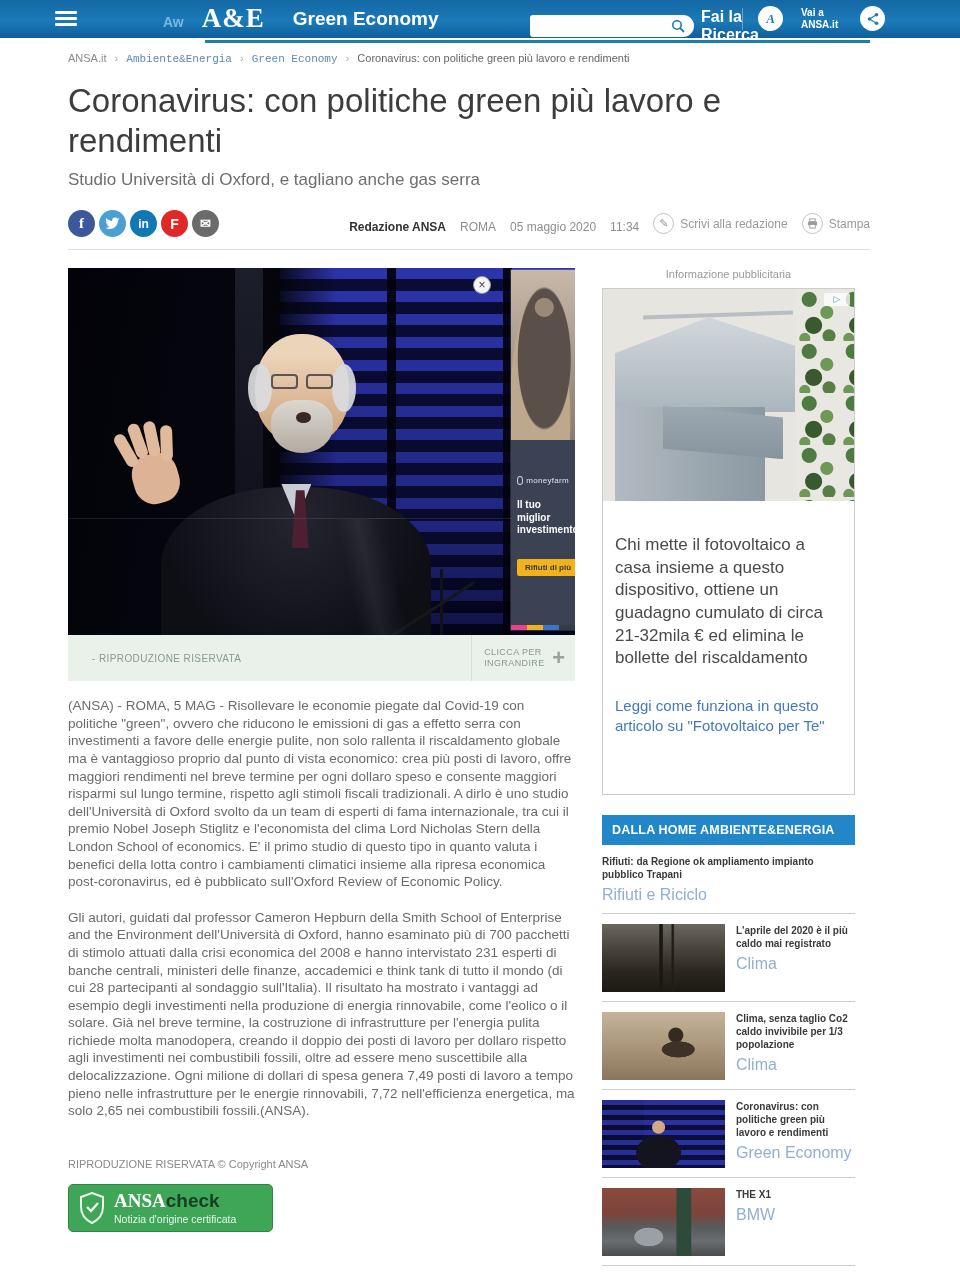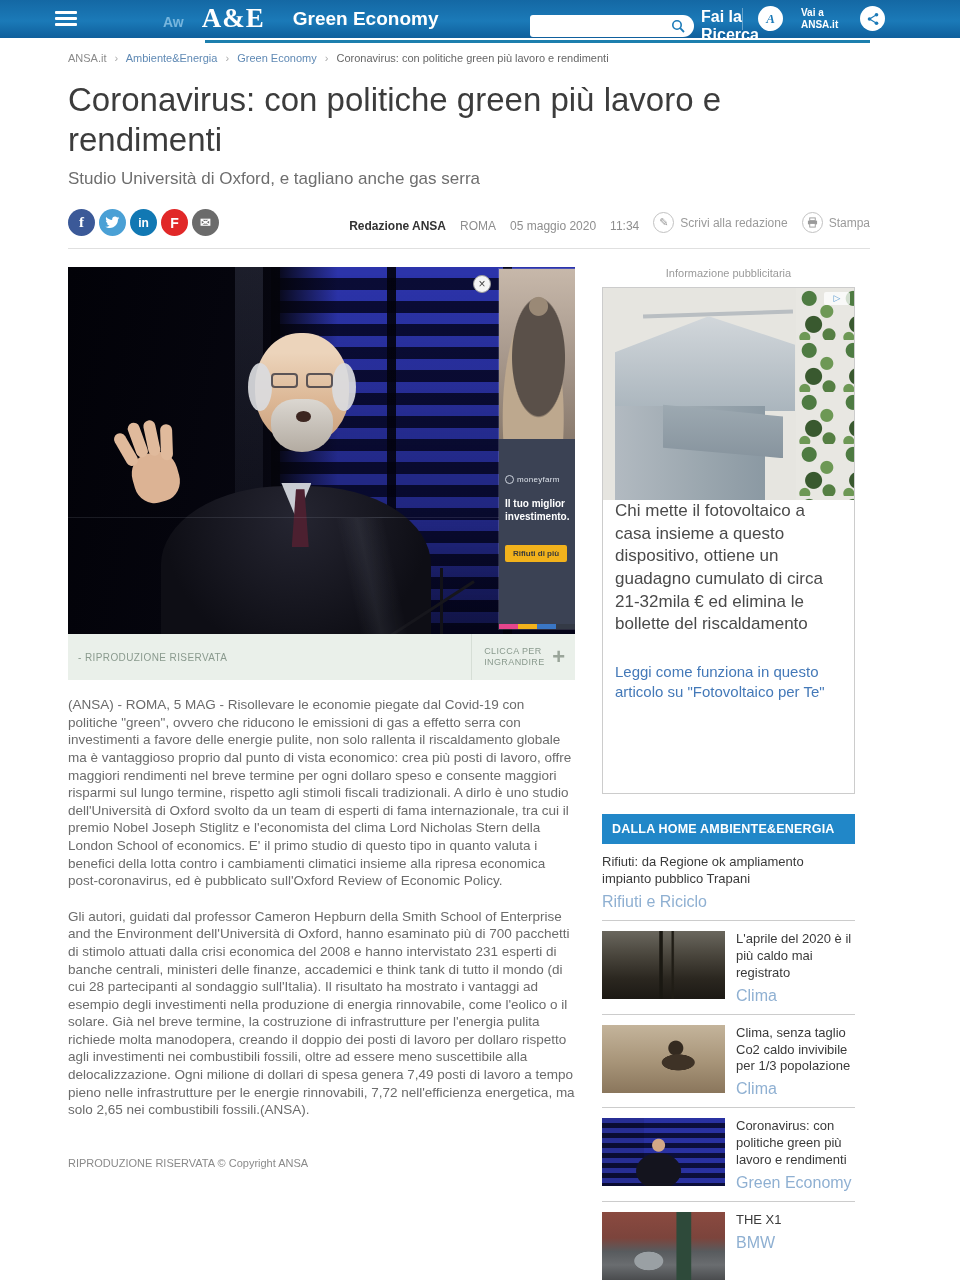--- a/index.html
+++ b/index.html
@@ -27,21 +27,21 @@
   .hdr-divider{ position:absolute; left:742px; top:8px; width:1px; height:22px; background:rgba(255,255,255,.35);}
   .ansa-go{ position:absolute; left:758px; top:6px; display:flex; align-items:center; cursor:pointer;}
   .ansa-circle{ width:25px; height:25px; border-radius:50%; background:#fff; color:#1b7ab8; font-weight:bold; font-style:italic; font-size:13px; display:flex; align-items:center; justify-content:center; font-family:"Liberation Serif",serif;}
   .ansa-go-label{ color:#fff; font-size:10px; font-weight:bold; line-height:1.15; margin-left:18px; width:44px;}
   .share-circle{ position:absolute; left:860px; top:6px; width:25px; height:25px; border-radius:50%; background:#fff; display:flex; align-items:center; justify-content:center; cursor:pointer;}
   .sub-rule{ position:absolute; left:205px; top:40px; width:665px; height:3px; background:#1d7fae; }
   
   .breadcrumb{ margin:14px 0 0 68px; font-size:11px; color:#8a8a8a;}
   .breadcrumb a{ text-decoration:none; cursor:pointer;}
   .bc-first{ color:#8a8a8a;}
-  .bc-link{ color:#5f89b4;}
+  .bc-link{ color:#5f89b4;font-family:Liberation Mono, monospace;}
   .bc-sep{ color:#aaa; margin:0 5px;}
   .bc-current{ color:#666;}
   h1.title{ margin:16px 68px 0 68px; font-size:33px; font-weight:400; color:#3c3c3c; line-height:1.2; max-width:740px;}
   .subtitle{ margin:10px 68px 0 68px; font-size:17px; color:#6e6e6e; font-weight:400;}
   
   .share-row{ margin:20px 68px 0 68px; width:802px; display:flex; align-items:center; justify-content:space-between;}
   .social{ display:flex; gap:4px;}
   .soc{ width:27px; height:27px; border-radius:50%; display:flex; align-items:center; justify-content:center; color:#fff; font-weight:bold; cursor:pointer; font-size:15px;}
   .soc-fb{ background:#3b5998; font-family:"Liberation Serif",serif;}
   .soc-tw{ background:#4aa0d5;}
@@ -82,40 +82,40 @@
   .fing{ position:absolute; width:12px; height:36px; background:#e0ba9c; border-radius:8px;}
   .f1{ left:2px; top:-2px; transform:rotate(-14deg);}
   .f2{ left:16px; top:-8px; transform:rotate(-4deg);}
   .f3{ left:30px; top:-6px; transform:rotate(4deg);}
   .f4{ left:43px; top:2px; transform:rotate(14deg);}
   .mic{ position:absolute; right:20%; bottom:14%; width:130px; height:3px; background:#16161c; transform:rotate(-33deg); transform-origin:right center;}
   .mic:before{ content:""; position:absolute; left:-24px; top:-6px; width:28px; height:14px; border-radius:8px; background:#0b0b10;}
   .micstand{ position:absolute; right:26%; bottom:0; width:3px; height:18%; background:#111118;}
   .glare{ position:absolute; left:0; right:0; bottom:0; height:32%; background:linear-gradient(78deg, transparent 55%, rgba(185,195,215,.09) 59%, transparent 64%); border-top:1px solid rgba(200,205,220,.12);}
   
-  .ovl-ad{ position:absolute; right:0; top:2px; width:76px; height:360px; background:#3b4254; box-shadow:0 0 0 1px rgba(255,255,255,.15);}
+  .ovl-ad{ position:absolute; right:0; top:2px; width:64px; height:360px; background:#3b4254; box-shadow:0 0 0 1px rgba(255,255,255,.15);}
   .ovl-photo{ height:170px;
     background:
       radial-gradient(circle at 52% 22%, #9a8976 9px, transparent 10px),
       radial-gradient(ellipse at 52% 52%, #5a5049 26px, transparent 27px),
       radial-gradient(ellipse at 45% 88%, #bda88e 30px, transparent 31px),
       linear-gradient(180deg,#c7b8aa 0%,#a5968a 55%,#8a7b6e 100%);}
   .ovl-body{ padding:10px 6px 0 6px; color:#fff;}
   .ovl-brand{ display:flex; align-items:center; gap:3px; margin:26px 0 14px 0;}
   .ovl-brand-circle{ width:9px; height:9px; border:1px solid #cdd3dd; border-radius:50%;}
   .ovl-brand-name{ font-size:8px; color:#dde2ea; letter-spacing:.3px;}
   .ovl-headline{ font-size:10px; font-weight:bold; line-height:1.25;}
   .ovl-cta{ margin-top:22px; width:62px; height:17px; background:#f2b21c; border:none; border-radius:2px; font-size:8px; font-weight:bold; color:#3a3a3a; cursor:pointer;}
   .ovl-strip{ position:absolute; bottom:0; left:0; right:0; height:5px; display:flex;}
   .ovl-strip i{ flex:1;}
   .st1{background:#e5458c;} .st2{background:#f2b21c;} .st3{background:#3a76c4;} .st4{background:#343a46;}
   .close-ad{ position:absolute; right:84px; top:8px; width:18px; height:18px; border-radius:50%; background:#f4f4f4; border:1px solid #9a9a9a; color:#444; font-size:12px; line-height:16px; text-align:center; cursor:pointer;}
   
   .caption-bar{ width:507px; height:46px; background:#eaf0ea; display:flex; align-items:center; justify-content:space-between;}
-  .cap-left{ font-size:10px; color:#8a9a8e; letter-spacing:.4px; padding-left:10px;}
+  .cap-left{ font-size:10px; color:#8a9a8e; letter-spacing:.4px; padding-left:24px;}
   .cap-right{ display:flex; align-items:center; gap:10px; border-left:1px solid #d6ded6; height:100%; padding:0 10px 0 12px;}
   .cap-enlarge{ font-size:9px; color:#8a9a8e; width:58px; line-height:1.3; letter-spacing:.4px;}
   .cap-plus{ font-size:22px; color:#9aa59a; font-weight:bold; cursor:pointer;}
   
   .body-text{ margin-top:16px; font-size:13.5px; line-height:17.6px; color:#6b6b6b;}
   .body-text p + p{ margin-top:18px;}
   .copyright{ margin-top:38px; font-size:11px; color:#8a8a8a;}
   .ansacheck{ margin-top:14px; width:205px; height:48px; background:#3fa557; border:1px solid #2e8643; border-radius:5px; display:flex; align-items:center; padding:0 10px; cursor:pointer;}
   .ac-shield{ margin-right:9px;}
   .ac-text .l1{ font-size:19px; line-height:1;}
@@ -132,28 +132,28 @@
       radial-gradient(circle at 70% 45%, #6d9855 6px, transparent 7px),
       radial-gradient(circle at 40% 70%, #39592f 8px, transparent 9px),
       radial-gradient(circle at 75% 90%, #557f43 6px, transparent 7px),
       radial-gradient(circle at 20% 95%, #6d9855 5px, transparent 6px);
     background-size:44px 52px;}
   .dev-pipe{ position:absolute; left:40px; top:24px; width:150px; height:4px; background:#b9bec2; transform:rotate(-2deg);}
   .dev-hood{ position:absolute; left:12px; top:28px; width:180px; height:95px; background:linear-gradient(180deg,#d2d7db 0%,#aab5bd 100%); clip-path:polygon(0 38%, 52% 0, 100% 30%, 100% 100%, 0 100%);}
   .dev-base{ position:absolute; left:12px; top:118px; width:150px; height:94px; background:linear-gradient(90deg,#b2bac1 0%,#9aa6ae 60%,#8b99a3 100%);}
   .dev-spout{ position:absolute; left:60px; top:112px; width:120px; height:58px; background:linear-gradient(180deg,#9fabb3,#87949e); clip-path:polygon(0 8%, 100% 28%, 100% 100%, 0 82%);}
   .adchoices{ position:absolute; right:4px; top:4px; width:26px; height:13px; background:rgba(255,255,255,.75); border-radius:2px; font-size:9px; color:#5b9bd0; text-align:center; line-height:13px; cursor:pointer;}
-  .adtext{ padding:0 12px 0 12px; font-size:17px; line-height:1.33; color:#4a4a4a;}
+  .adtext{ padding:0 12px 0 12px; font-size:17px; line-height:1.33; color:#4a4a4a;margin-top:33px;}
   .adlink{ padding:26px 12px 0 12px; font-size:15px; line-height:1.35; color:#4479b8; cursor:pointer;}
   
   .sb-header{ margin-top:20px; background:#2187c8; color:#fff; font-size:12.5px; font-weight:bold; padding:8px 10px; letter-spacing:.2px;}
   .sb-item{ padding:10px 0 9px 0; border-bottom:1px solid #ccc; display:flex; gap:11px; cursor:pointer;}
   .sb-item.noimg{ display:block;}
   .sb-thumb{ width:123px; height:68px; flex:none;}
-  .sb-title{ font-size:13px; font-weight:normal; color:#3a3a3a; line-height:1.3;}
+  .sb-title{ font-size:10px; font-weight:bold; color:#3a3a3a; line-height:1.3;}
   .sb-cat{ font-size:16px; color:#8fb0d2; margin-top:5px;}
   .th-apr{ background:linear-gradient(180deg,#6a675e 0%,#4a463d 35%,#2b2720 70%,#1c1914 100%);
     background-image:linear-gradient(90deg, transparent 46%, #1a1812 47%, #1a1812 49%, transparent 50%, transparent 56%, #201d16 57%, #201d16 58%, transparent 59%), linear-gradient(180deg,#6a675e 0%,#4a463d 35%,#2b2720 70%,#1c1914 100%);}
   .th-clima{ background:radial-gradient(ellipse at 62% 55%, #3e3226 16px, transparent 17px), radial-gradient(circle at 60% 34%, #342a20 7px, transparent 8px), linear-gradient(180deg,#c4b49b 0%,#a79478 55%,#8a765c 100%);}
   .th-cov{ background:radial-gradient(circle at 46% 40%, #d2a887 6px, transparent 7px), radial-gradient(ellipse at 46% 78%, #14141e 22px, transparent 23px), repeating-linear-gradient(180deg, rgba(44,52,171,.85) 0 5px, rgba(10,12,54,.9) 5px 10px), linear-gradient(90deg,#0b0b14 0 34%, #1b2368 34%);}
   .th-x1{ background:linear-gradient(180deg,#8a4a40 0%,#7c443c 38%, #585b5e 58%, #6a6d70 78%, #4a4c4e 100%);
     background-image:linear-gradient(90deg, transparent 60%, #2e4a3a 61%, #2e4a3a 72%, transparent 73%), radial-gradient(ellipse at 38% 72%, #9aa0a4 14px, transparent 15px), linear-gradient(180deg,#8a4a40 0%,#7c443c 38%, #585b5e 58%, #6a6d70 78%, #4a4c4e 100%);}
   svg{ display:block;}
 </style>
 </head>
@@ -307,20 +307,32 @@
       </div>
     </div>
 
     <div class="body-text">
       <p>(ANSA) - ROMA, 5 MAG - Risollevare le economie piegate dal Covid-19 con politiche "green", ovvero che riducono le emissioni di gas a effetto serra con investimenti a favore delle energie pulite, non solo rallenta il riscaldamento globale ma è vantaggioso proprio dal punto di vista economico: crea più posti di lavoro, offre maggiori rendimenti nel breve termine per ogni dollaro speso e consente maggiori risparmi sul lungo termine, rispetto agli stimoli fiscali tradizionali. A dirlo è uno studio dell'Università di Oxford svolto da un team di esperti di fama internazionale, tra cui il premio Nobel Joseph Stiglitz e l'economista del clima Lord Nicholas Stern della London School of economics. E' il primo studio di questo tipo in quanto valuta i benefici della lotta contro i cambiamenti climatici insieme alla ripresa economica post-coronavirus, ed è pubblicato sull'Oxford Review of Economic Policy.</p>
       <p>Gli autori, guidati dal professor Cameron Hepburn della Smith School of Enterprise and the Environment dell'Università di Oxford, hanno esaminato più di 700 pacchetti di stimolo attuati dalla crisi economica del 2008 e hanno intervistato 231 esperti di banche centrali, ministeri delle finanze, accademici e think tank di tutto il mondo (di cui 28 partecipanti al sondaggio sull'Italia). Il risultato ha mostrato i vantaggi ad esempio degli investimenti nella produzione di energia rinnovabile, come l'eolico o il solare. Già nel breve termine, la costruzione di infrastrutture per l'energia pulita richiede molta manodopera, creando il doppio dei posti di lavoro per dollaro rispetto agli investimenti nei combustibili fossili, oltre ad essere meno suscettibile alla delocalizzazione. Ogni milione di dollari di spesa genera 7,49 posti di lavoro a tempo pieno nelle infrastrutture per le energie rinnovabili, 7,72 nell'efficienza energetica, ma solo 2,65 nei combustibili fossili.(ANSA).</p>
     </div>
 
     <div class="copyright">RIPRODUZIONE RISERVATA © Copyright ANSA</div>
 
+    <div class="ansacheck">
+      <div class="ac-shield">
+        <svg width="26" height="32" viewBox="0 0 26 32">
+            <path d="M13 1 L24 5 V15 C24 23 19 28 13 31 C7 28 2 23 2 15 V5 Z" fill="none" stroke="#eaf6ec" stroke-width="2"></path>
+            <path d="M8 15 l4 4 l7 -8" fill="none" stroke="#eaf6ec" stroke-width="2.4"></path>
+          </svg>
+      </div>
+      <div class="ac-text">
+        <div class="l1"><span class="ac-ansa">ANSA</span><span class="ac-check">check</span></div>
+        <div class="ac-tag">Notizia d'origine certificata</div>
+      </div>
+    </div>
   </div>
 
   <div class="col-right">
     <div class="adv-label">Informazione pubblicitaria</div>
 
     <div class="adbox">
       <div class="adimg">
         <div class="ivy"></div>
         <div class="dev-pipe"></div>
         <div class="dev-hood"></div>

